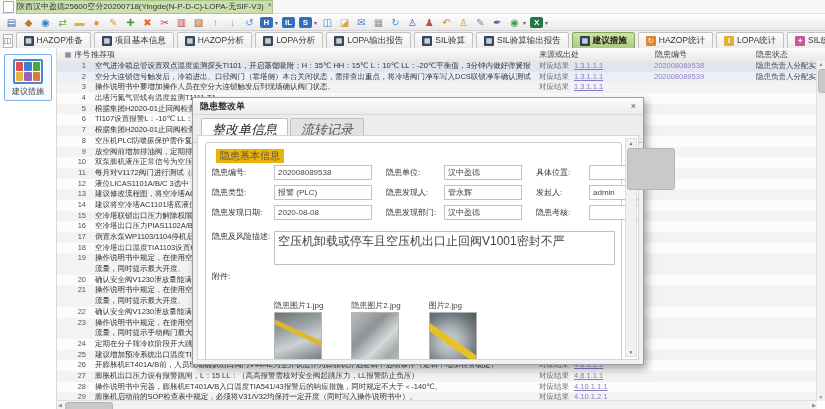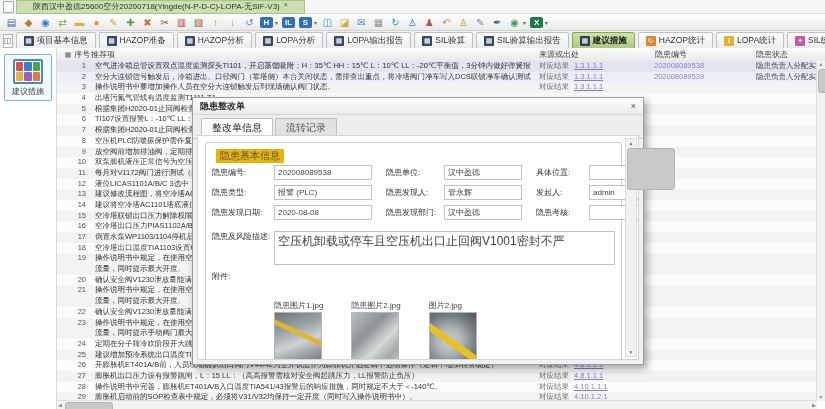--- a/index.html
+++ b/index.html
@@ -2,21 +2,21 @@
 <html><head>
 <meta charset="utf-8">
 <style>
   html,body{margin:0;padding:0;}
   body{width:825px;height:409px;position:relative;overflow:hidden;background:#eef0f2;
        font-family:"Liberation Sans","DejaVu Sans",sans-serif;-webkit-font-smoothing:antialiased;}
   
   .titlebar{height:13px;background:#f7f7f7;border-bottom:1px solid #e0e0e0;display:flex;align-items:center;padding-left:3px;}
   .doc-icon{width:9px;height:10px;background:#fff;border:1px solid #9ab0c8;margin-right:2px;}
   .doc-tab{display:inline-flex;align-items:flex-start;gap:4px;background:#cbe0ae;border:1px solid #a9c489;
-           font-size:8px;color:#333;padding:0 16px;height:12px;white-space:nowrap;}
+           font-size:8px;color:#333;padding:0 0;height:12px;white-space:nowrap;}
   .doc-tab .x{font-size:7px;color:#555;}
   
   .toolbar{height:16px;background:linear-gradient(#fefefe,#e9e9e9);border-bottom:1px solid #d2d2d2;
            display:flex;align-items:center;gap:4px;padding:0 5px;}
   .tico{width:13px;height:13px;font-size:10px;line-height:13px;text-align:center;cursor:default;}
   .tbadge{height:11px;min-width:11px;padding:0 1px;font-size:8px;font-weight:bold;line-height:11px;
           text-align:center;color:#fff;border-radius:2px;}
   .tcaret{font-size:6px;color:#666;margin-left:-2px;}
   
   .tabbar{height:19px;background:#eef0f2;border-bottom:1px solid #c9c9c9;display:flex;align-items:center;gap:3px;padding:0 3px;}
@@ -63,22 +63,22 @@
   .hscroll .thumb{position:absolute;top:1px;bottom:1px;left:8px;right:24px;background:#c9c9c9;border-radius:3px;}
   .hscroll .arr{position:absolute;top:0;bottom:0;font-size:5px;color:#888;line-height:8px;}
   .hscroll .lt{left:1px;} .hscroll .rt{right:1px;}
   
   .modal{position:absolute;left:192px;top:97px;width:450px;height:266px;background:#f1f1f1;
          border:1px solid #979ea6;box-shadow:3px 4px 8px rgba(0,0,0,.35);z-index:10;}
   .modal-h{height:16px;display:flex;justify-content:space-between;align-items:center;padding:0 7px;
            font-size:9px;font-weight:bold;color:#333;background:linear-gradient(#fcfcfc,#ebebeb);border-bottom:1px solid #d8d8d8;}
   .modal-h .x{font-size:9px;font-weight:normal;color:#555;cursor:default;}
   .modal-tabs{display:flex;gap:2px;padding:3px 8px 0;background:#ededed;border-bottom:1px solid #c6c6c6;}
-  .mtab{font-size:10px;padding:2px 10px 3px;border:1px solid #c0c0c0;border-bottom:none;background:#e2e2e2;
-        color:#555;border-radius:2px 2px 0 0;}
+  .mtab{font-size:13px;padding:2px 10px 3px;border:1px solid #c0c0c0;border-bottom:none;background:#e2e2e2;
+        color:#555;border-radius:2px 2px 0 0;font-style:italic;}
   .mtab.active{background:#fff;color:#222;margin-bottom:-1px;}
   .modal-body{position:absolute;top:37px;left:4px;right:4px;bottom:4px;background:#fff;border:1px solid #d5d5d5;
               overflow:hidden;padding:4px 16px 0 7px;}
   .mscroll{position:absolute;top:40px;right:6px;bottom:7px;width:10px;background:#f1f1f1;border:1px solid #ddd;z-index:11;}
   .mscroll .arr{position:absolute;left:0;right:0;text-align:center;font-size:5px;color:#777;line-height:8px;}
   .mscroll .up{top:0;} .mscroll .dn{bottom:0;}
   .mscroll .thumb{position:absolute;left:1px;right:1px;top:9px;height:40px;background:#c9c9c9;border-radius:3px;}
   .gbox{border:1px solid #cacaca;border-radius:3px;margin:2px 0 5px;padding:2px 6px 5px;}
   .gbox .legend{font-size:10px;color:#555;margin:-8px 0 2px 4px;background:#eab308;display:inline-block;padding:0 4px;}
   .fgrid{display:grid;grid-template-columns:62px 98px 14px 58px 78px 14px 53px 80px;row-gap:5px;
@@ -145,25 +145,25 @@
     <span class="tico" style="color: rgb(58, 158, 90);">◉</span>
     <span class="tcaret">▾</span>
     <span class="tbadge" style="background: rgb(31, 122, 68);">X</span>
     <span class="tcaret">▾</span>
   </div>
 
 <div class="tabbar">
   <span class="tab-btn">◫</span>
 <div class="tab">
       <span class="ticon" style="background: rgb(51, 71, 95);">▦</span>
+      <span>HAZOP准备</span>
+    </div>
+    <div class="tab">
+      <span class="ticon" style="background: rgb(51, 71, 95);">▦</span>
       <span>项目基本信息</span>
-    </div>
-    <div class="tab">
-      <span class="ticon" style="background: rgb(51, 71, 95);">▦</span>
-      <span>HAZOP准备</span>
     </div>
     <div class="tab">
       <span class="ticon" style="background: rgb(51, 71, 95);">▦</span>
       <span>HAZOP分析</span>
     </div>
     <div class="tab">
       <span class="ticon" style="background: rgb(51, 71, 95);">▦</span>
       <span>LOPA分析</span>
     </div>
     <div class="tab">

